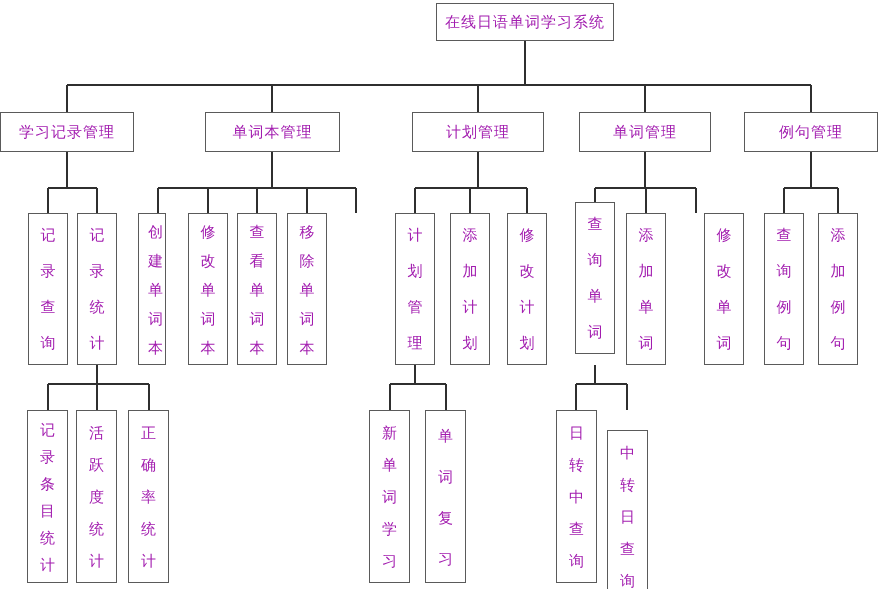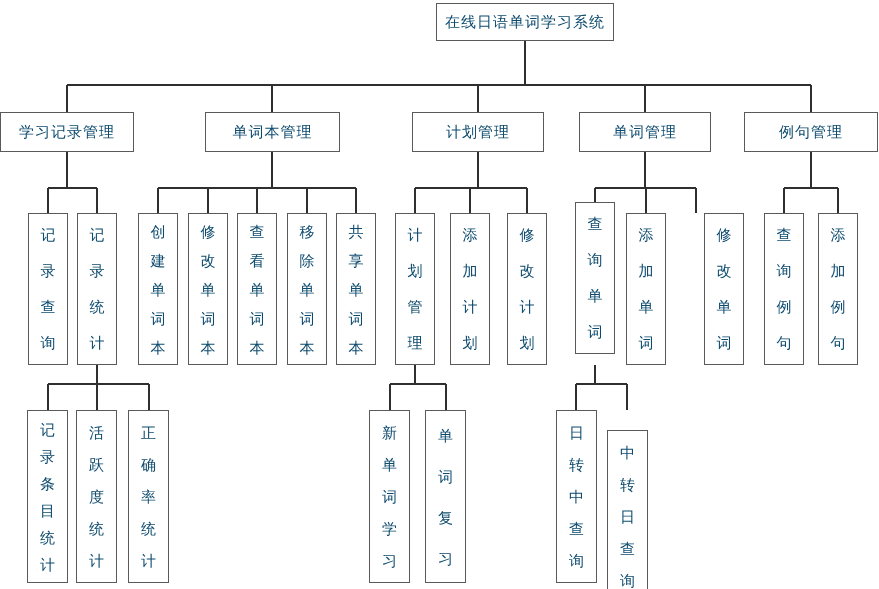--- a/index.html
+++ b/index.html
@@ -1,21 +1,21 @@
 <!DOCTYPE html>
 <html><head>
 <meta charset="utf-8">
 <style>
   html,body{margin:0;padding:0;background:#ffffff;}
   #canvas{
     position:relative;
     width:879px;height:589px;
     background:#ffffff;
     font-family:"Liberation Sans", sans-serif;
-    color:#0c4a6e;
+    color:#a21caf;
     overflow:hidden;
   }
   #wires{position:absolute;left:0;top:0;width:879px;height:589px;}
   .node{
     position:absolute;
     box-sizing:border-box;
     border:1.5px solid #5a5a5a;
     background:#ffffff;
     display:flex;
     align-items:center;
@@ -67,34 +67,31 @@
   <div class="node h" style="left:579px;top:112px;width:132px;height:40px">单词管理</div>
   <div class="node h" style="left:744px;top:112px;width:134px;height:40px">例句管理</div>
 
   <div class="node v lh36" style="left:28px;top:213px;width:40px;height:152px">
     <span>记录查询</span>
     </div>
   <div class="node v lh36" style="left:77px;top:213px;width:40px;height:152px">
     <span>记录统计</span>
     </div>
 
-  <div class="node v lh29" style="left:138px;top:213px;width:40px;height:152px">
+  <div class="node v lh29" style="left:138px;top:213px;width:28px;height:152px">
     <span>创建单词本</span>
     </div>
   <div class="node v lh29" style="left:188px;top:213px;width:40px;height:152px">
     <span>修改单词本</span>
     </div>
   <div class="node v lh29" style="left:237px;top:213px;width:40px;height:152px">
     <span>查看单词本</span>
     </div>
   <div class="node v lh29" style="left:287px;top:213px;width:40px;height:152px">
     <span>移除单词本</span>
-    </div>
-  <div class="node v lh29" style="left:336px;top:213px;width:40px;height:152px">
-    <span>共享单词本</span>
     </div>
 
   <div class="node v lh36" style="left:395px;top:213px;width:40px;height:152px">
     <span>计划管理</span>
     </div>
   <div class="node v lh36" style="left:450px;top:213px;width:40px;height:152px">
     <span>添加计划</span>
     </div>
   <div class="node v lh36" style="left:507px;top:213px;width:40px;height:152px">
     <span>修改计划</span>

